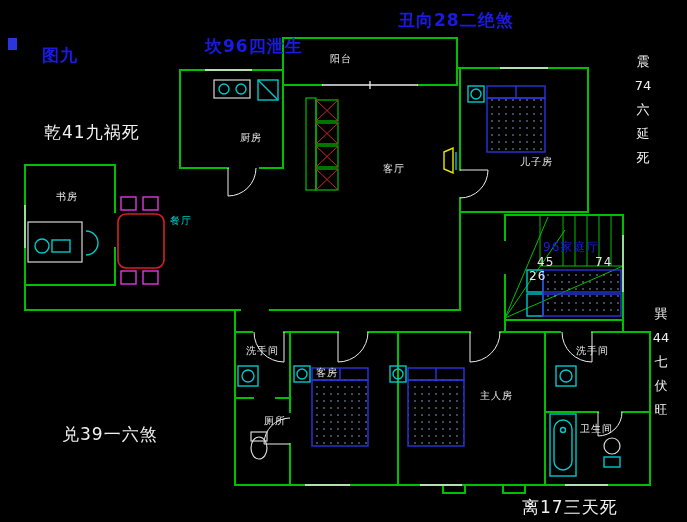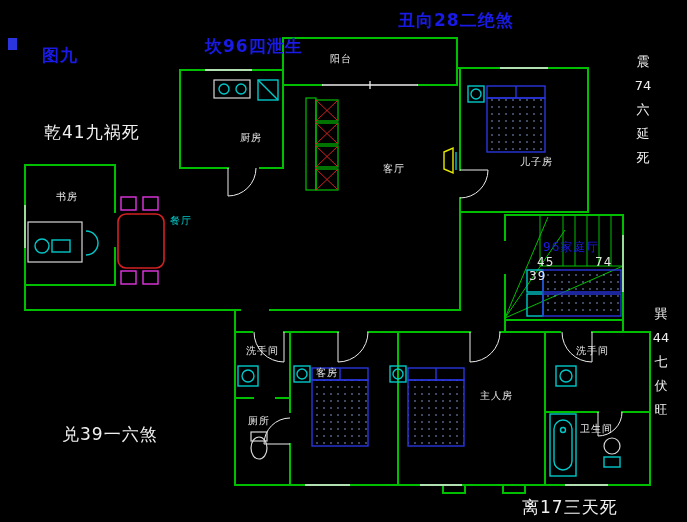--- a/index.html
+++ b/index.html
@@ -188,21 +188,21 @@
   <div class="room" style="left:330px;top:52px">阳台</div>
   <div class="room" style="left:240px;top:131px">厨房</div>
   <div class="room cyan" style="left:170px;top:214px">餐厅</div>
   <div class="room" style="left:383px;top:162px">客厅</div>
   <div class="room" style="left:56px;top:190px">书房</div>
   <div class="room" style="left:520px;top:155px">儿子房</div>
   <div class="room" style="left:246px;top:344px">洗手间</div>
   <div class="room" style="left:316px;top:366px">客房</div>
   <div class="room" style="left:480px;top:389px">主人房</div>
   <div class="room" style="left:576px;top:344px">洗手间</div>
-  <div class="room" style="left:248px;top:414px">厕所</div>
+  <div class="room" style="left:264px;top:414px">厕所</div>
   <div class="room" style="left:580px;top:422px">卫生间</div>
 
   <div class="room blue small" style="left:543px;top:239px">96家庭厅</div>
   <div class="room small" style="left:537px;top:255px">45</div>
   <div class="room small" style="left:595px;top:255px">74</div>
-  <div class="room small" style="left:529px;top:269px">39</div>
+  <div class="room small" style="left:529px;top:269px">26</div>
 
 </div>
 
 </body></html>

